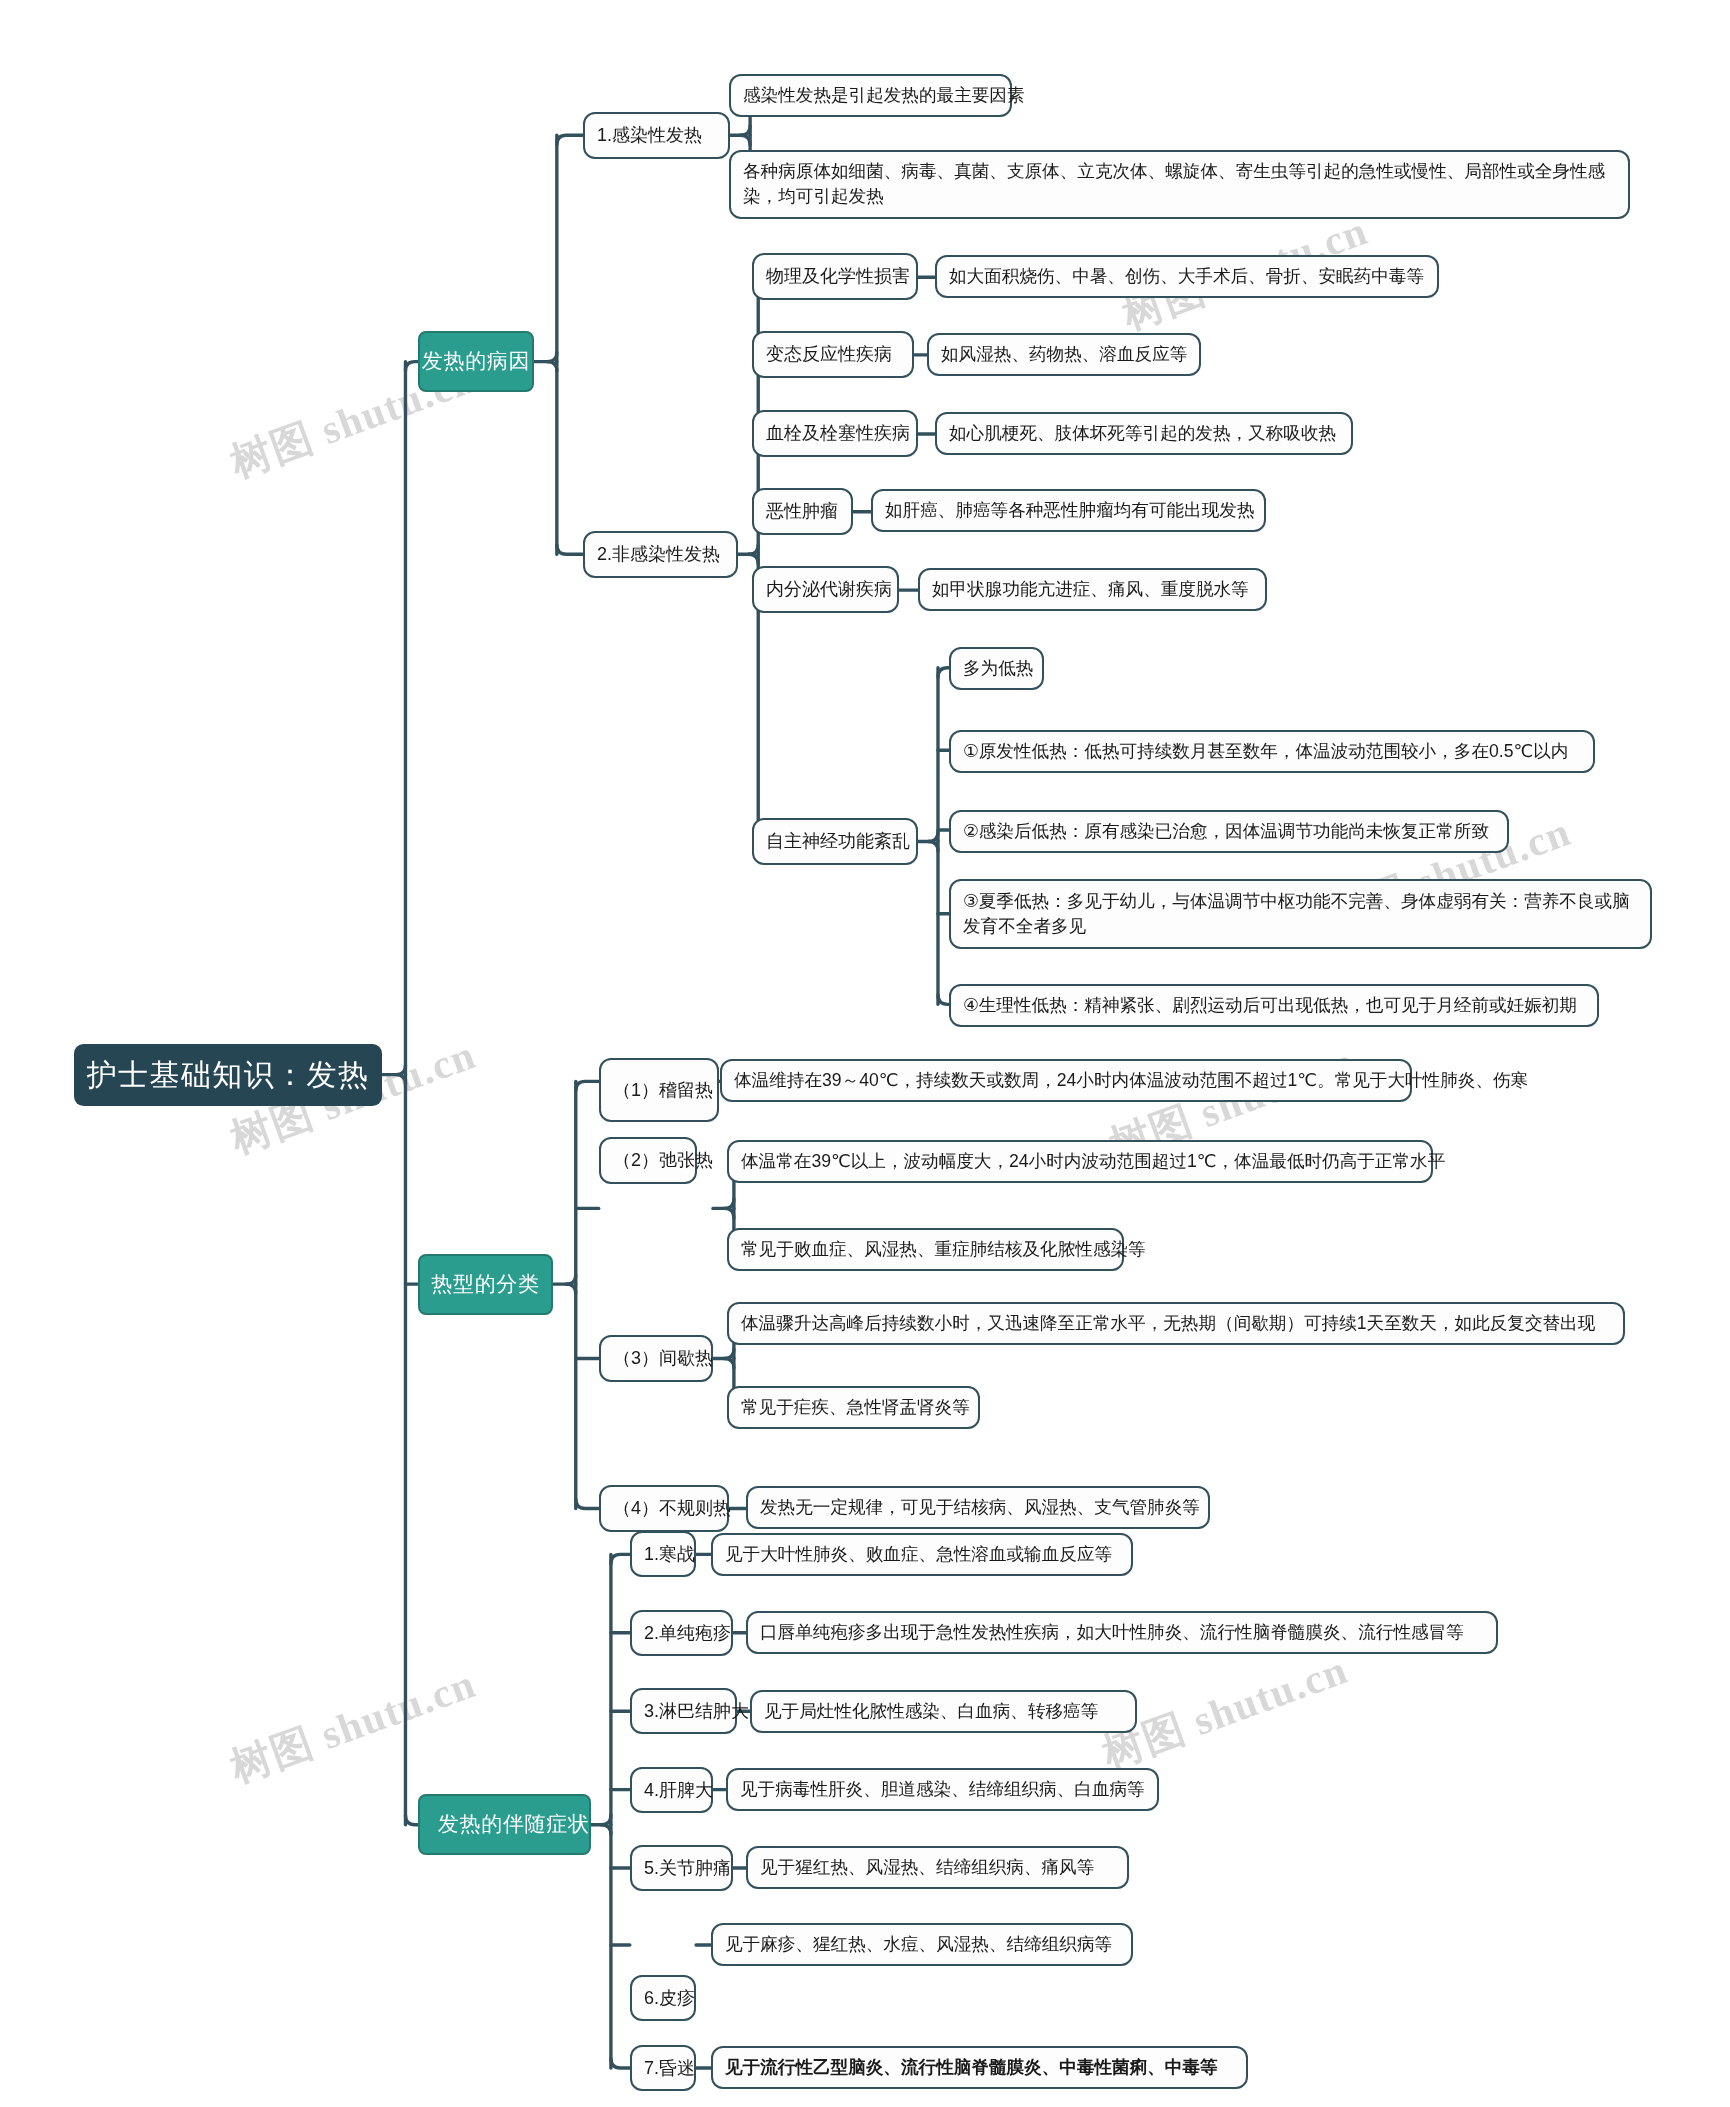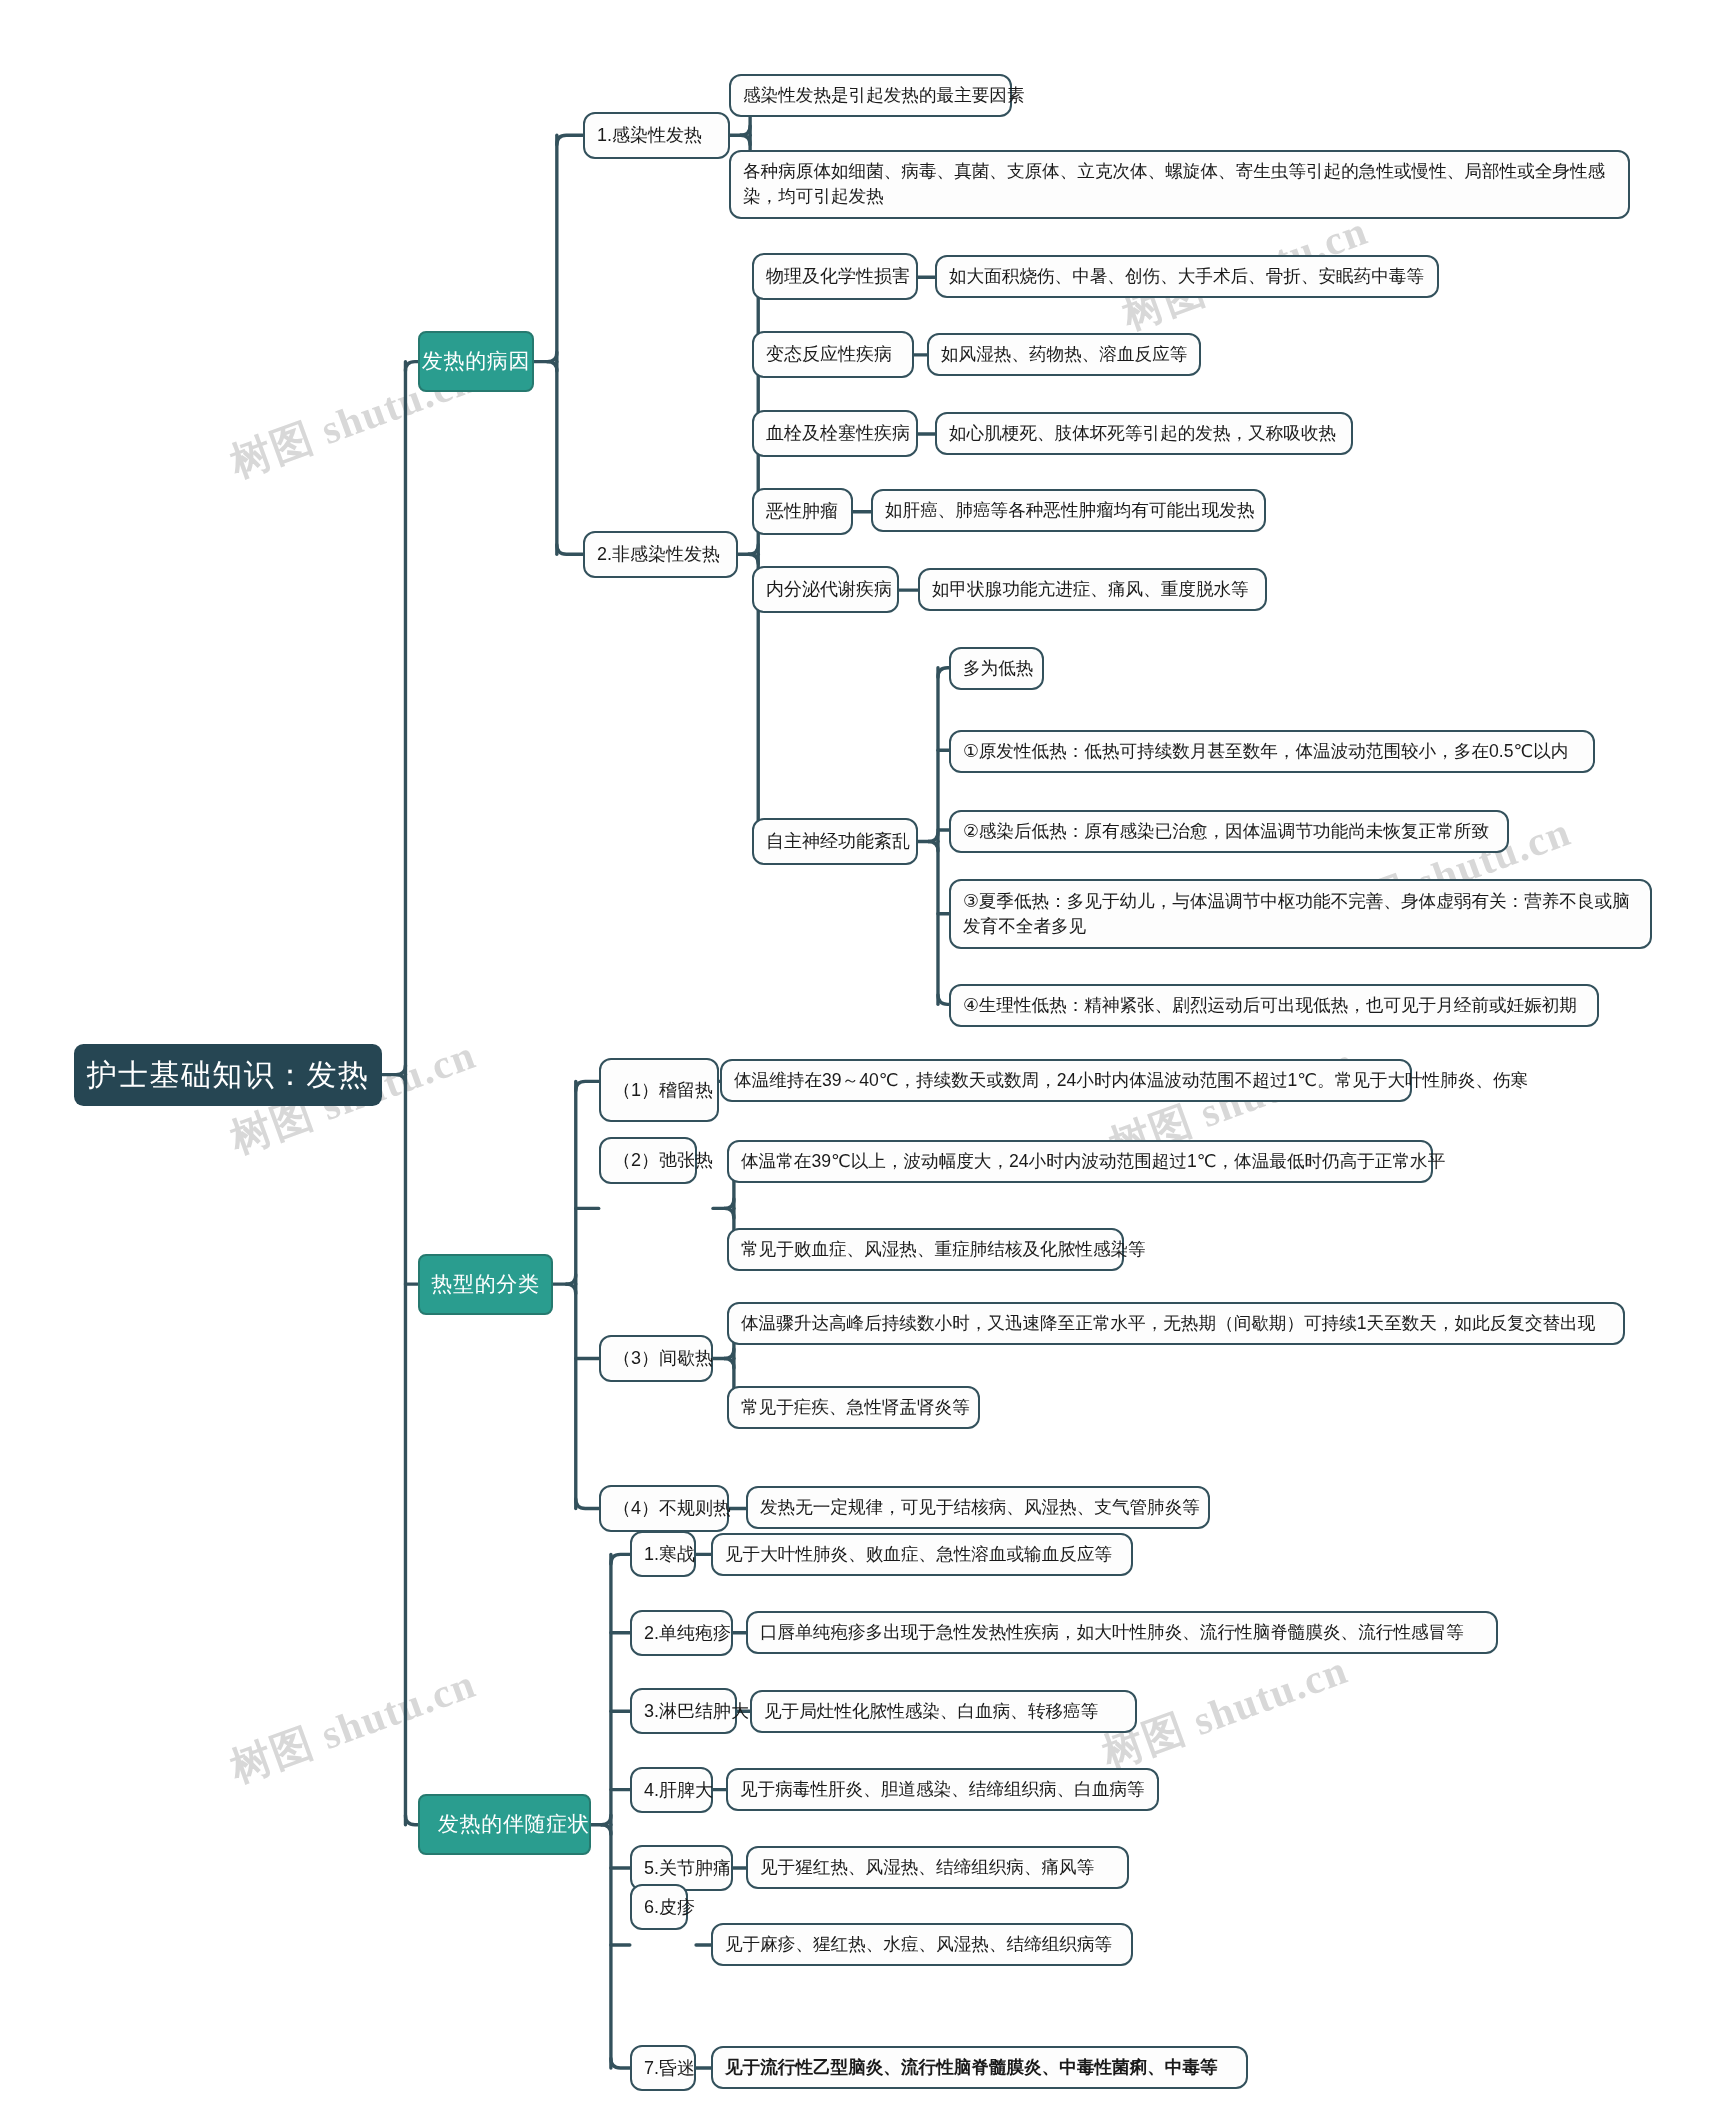--- a/index.html
+++ b/index.html
@@ -269,20 +269,20 @@
 
   <div class="node sub" style="left:630px;top:1688px;width:107px;height:46px;">3.淋巴结肿大</div>
   <div class="node leaf" style="left:750px;top:1690px;width:387px;min-height:42px;">见于局灶性化脓性感染、白血病、转移癌等</div>
 
   <div class="node sub" style="left:630px;top:1767px;width:83px;height:46px;">4.肝脾大</div>
   <div class="node leaf" style="left:726px;top:1768px;width:433px;min-height:42px;">见于病毒性肝炎、胆道感染、结缔组织病、白血病等</div>
 
   <div class="node sub" style="left:630px;top:1845px;width:103px;height:46px;">5.关节肿痛</div>
   <div class="node leaf" style="left:746px;top:1846px;width:383px;min-height:42px;">见于猩红热、风湿热、结缔组织病、痛风等</div>
 
-  <div class="node sub" style="left:630px;top:1884px;width:58px;height:46px;">6.皮疹</div>
+  <div class="node sub" style="left:630px;top:1975px;width:66px;height:46px;">6.皮疹</div>
   <div class="node leaf" style="left:711px;top:1923px;width:422px;min-height:42px;">见于麻疹、猩红热、水痘、风湿热、结缔组织病等</div>
 
   <div class="node sub" style="left:630px;top:2045px;width:66px;height:46px;">7.昏迷</div>
   <div class="node leaf" style="left:711px;top:2046px;width:537px;min-height:42px;font-weight:bold;">见于流行性乙型脑炎、流行性脑脊髓膜炎、中毒性菌痢、中毒等</div>
 
 </div>
 
 
 </body></html>

